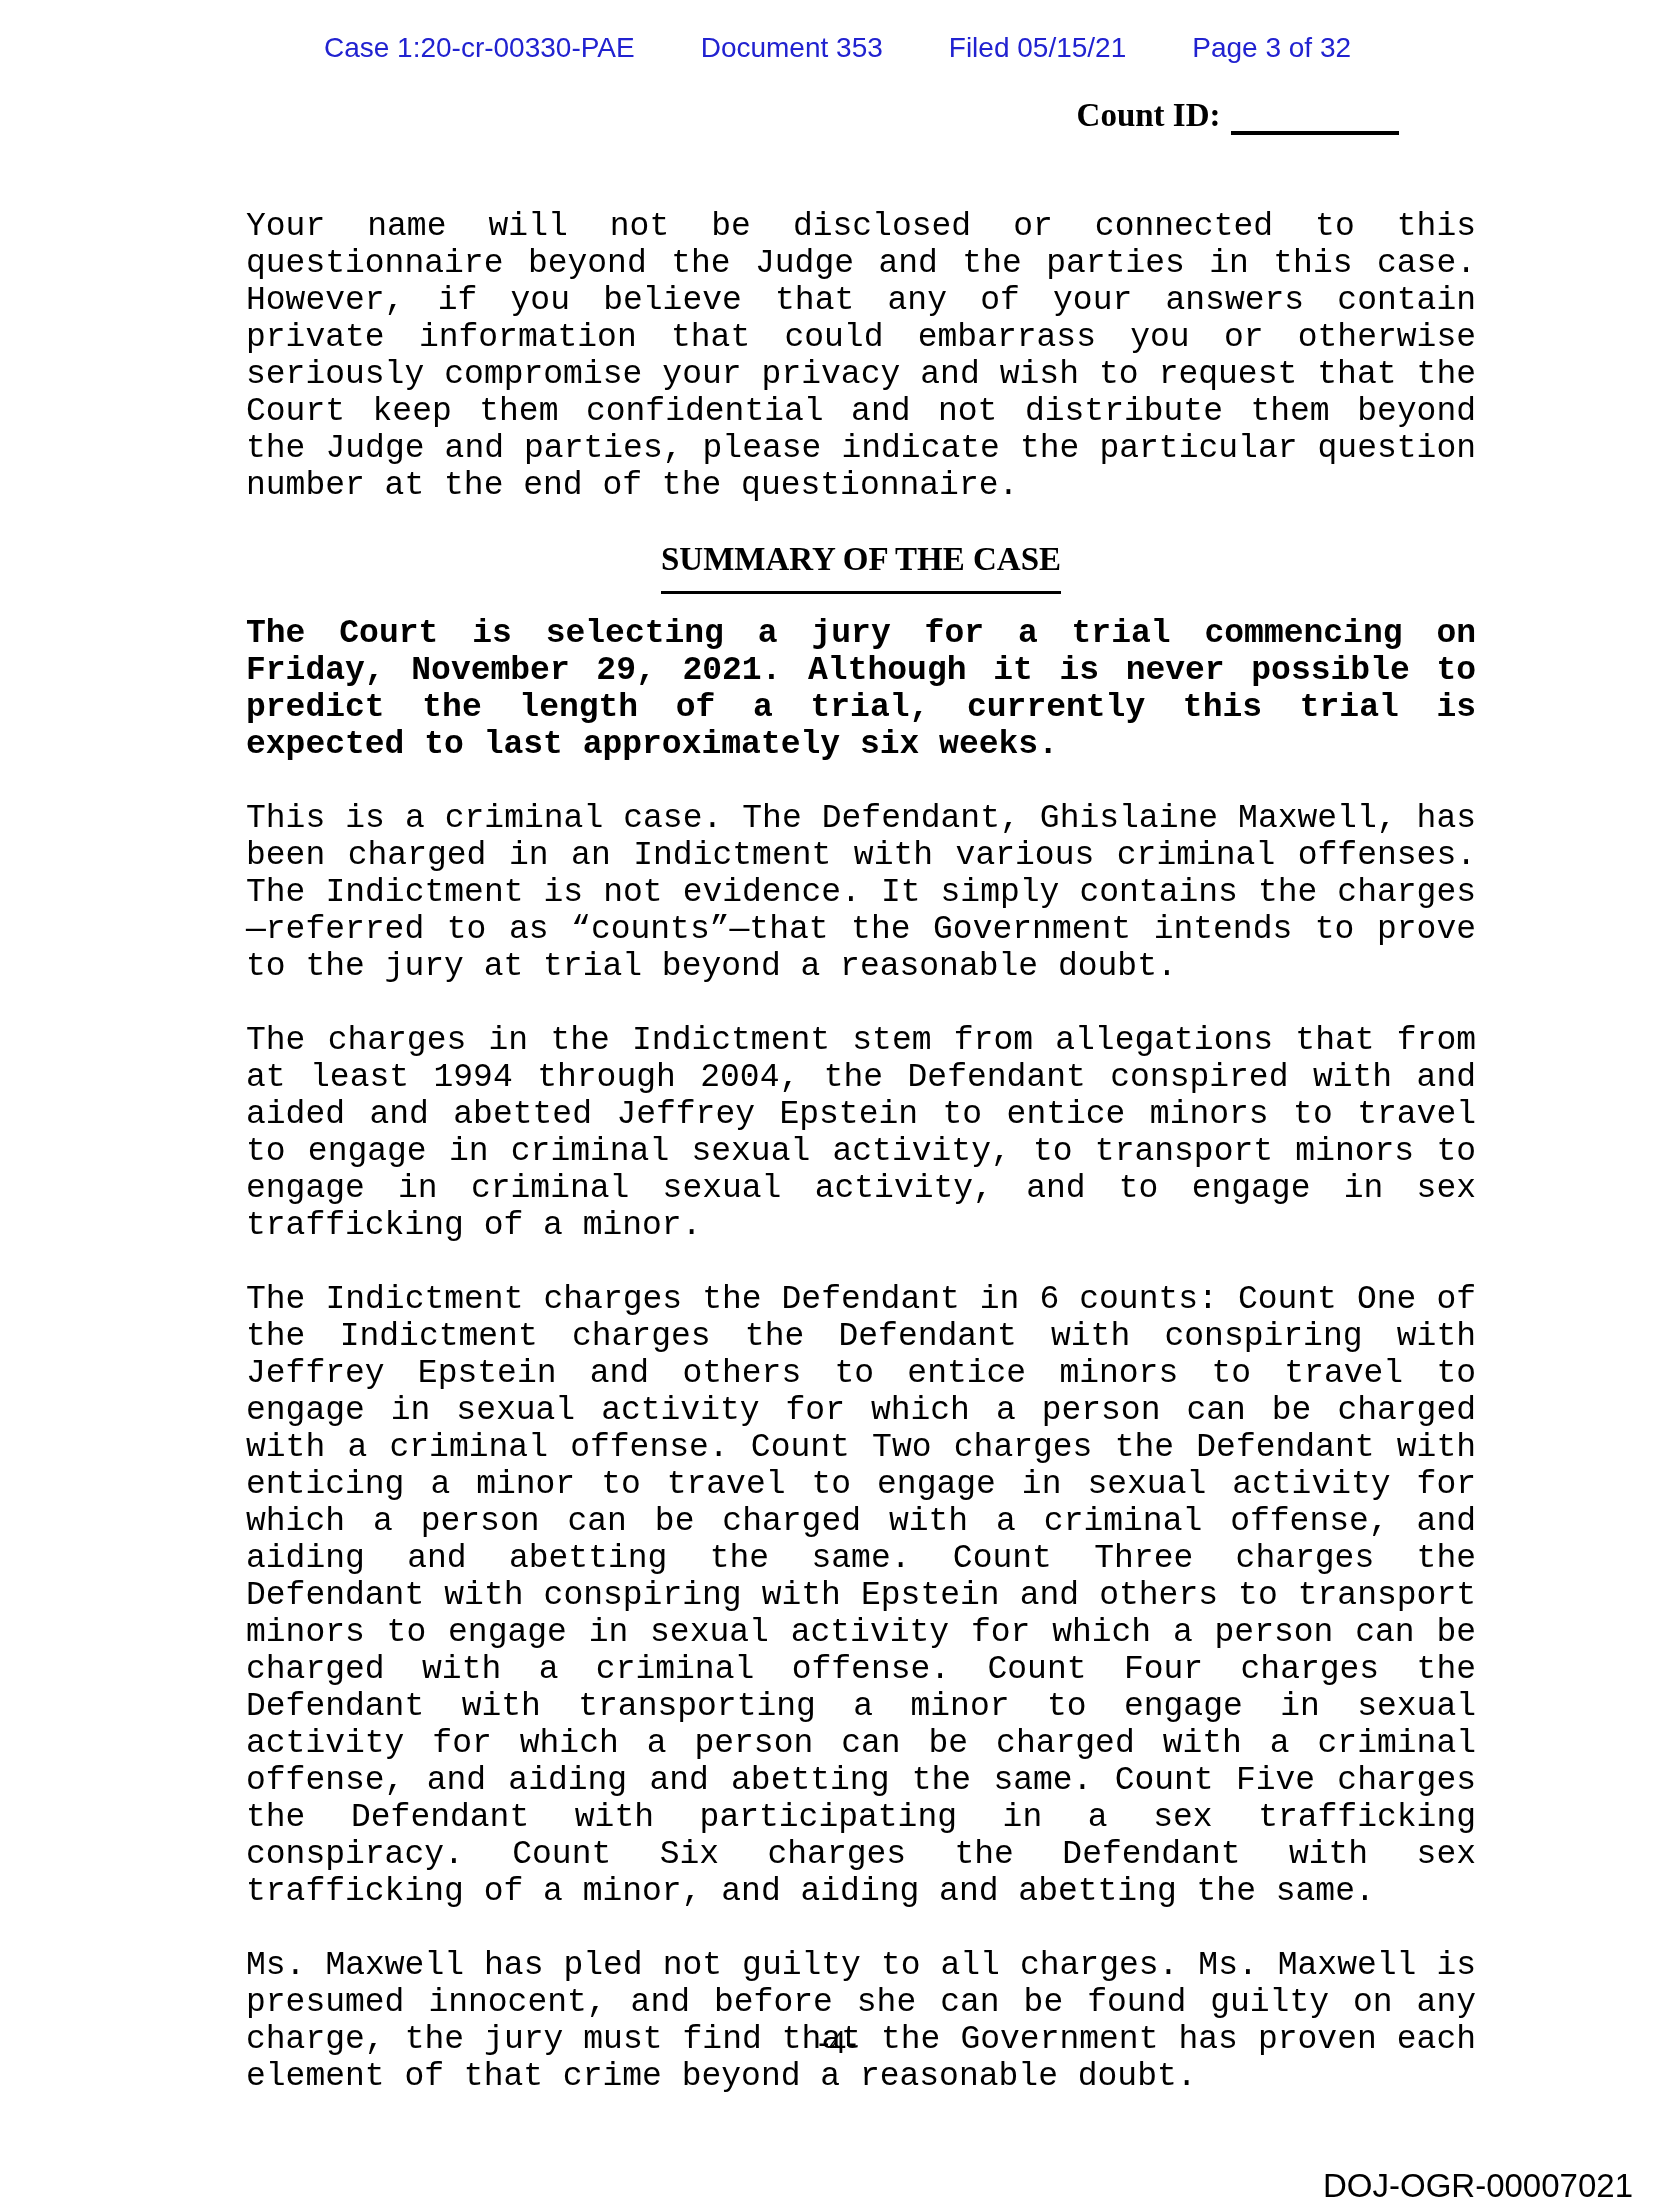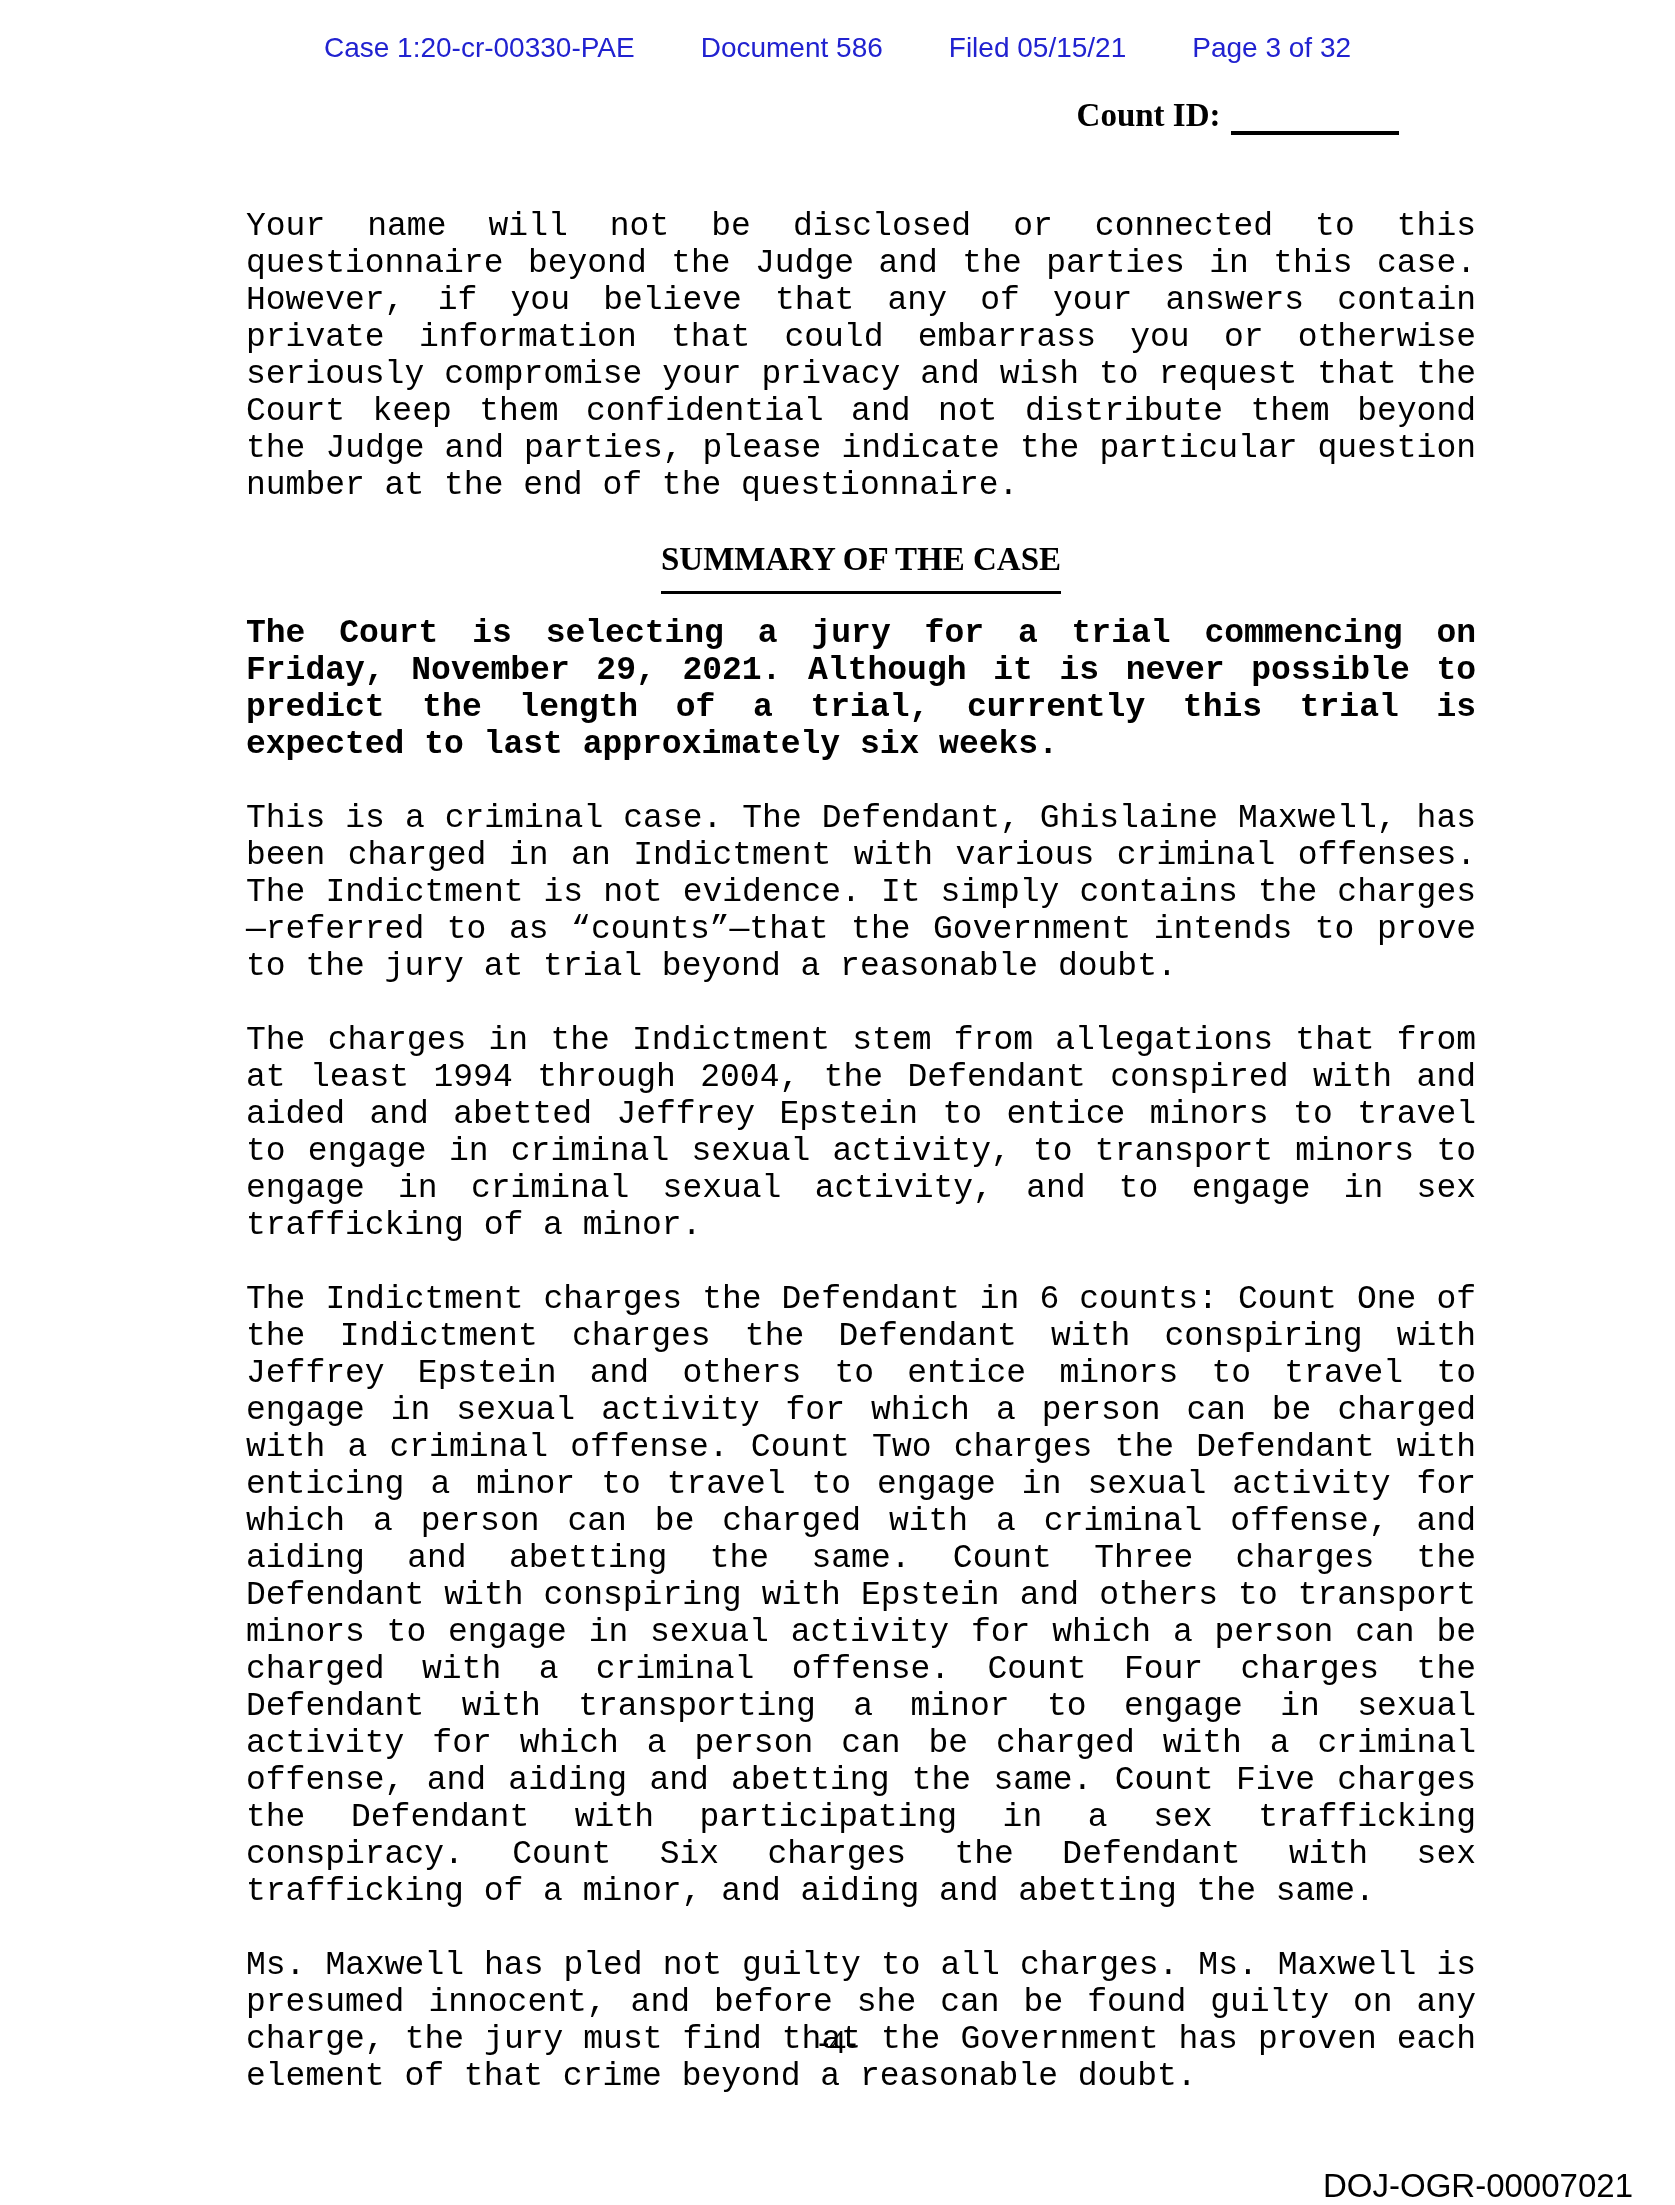--- a/index.html
+++ b/index.html
@@ -93,21 +93,21 @@
     white-space: nowrap;
   }
 </style>
 </head>
 <body>
 
 <div class="page">
 
   <div class="stamp" style="color: rgb(33, 34, 208);">
     <span>Case 1:20-cr-00330-PAE</span>
-    <span>Document 586</span>
+    <span>Document 353</span>
     <span>Filed 05/15/21</span>
     <span>Page 3 of 32</span>
   </div>
 
   <div class="juror-row">
     <span>Count ID:</span><span class="juror-blank"></span>
   </div>
 
   <div class="doc-body">
 

